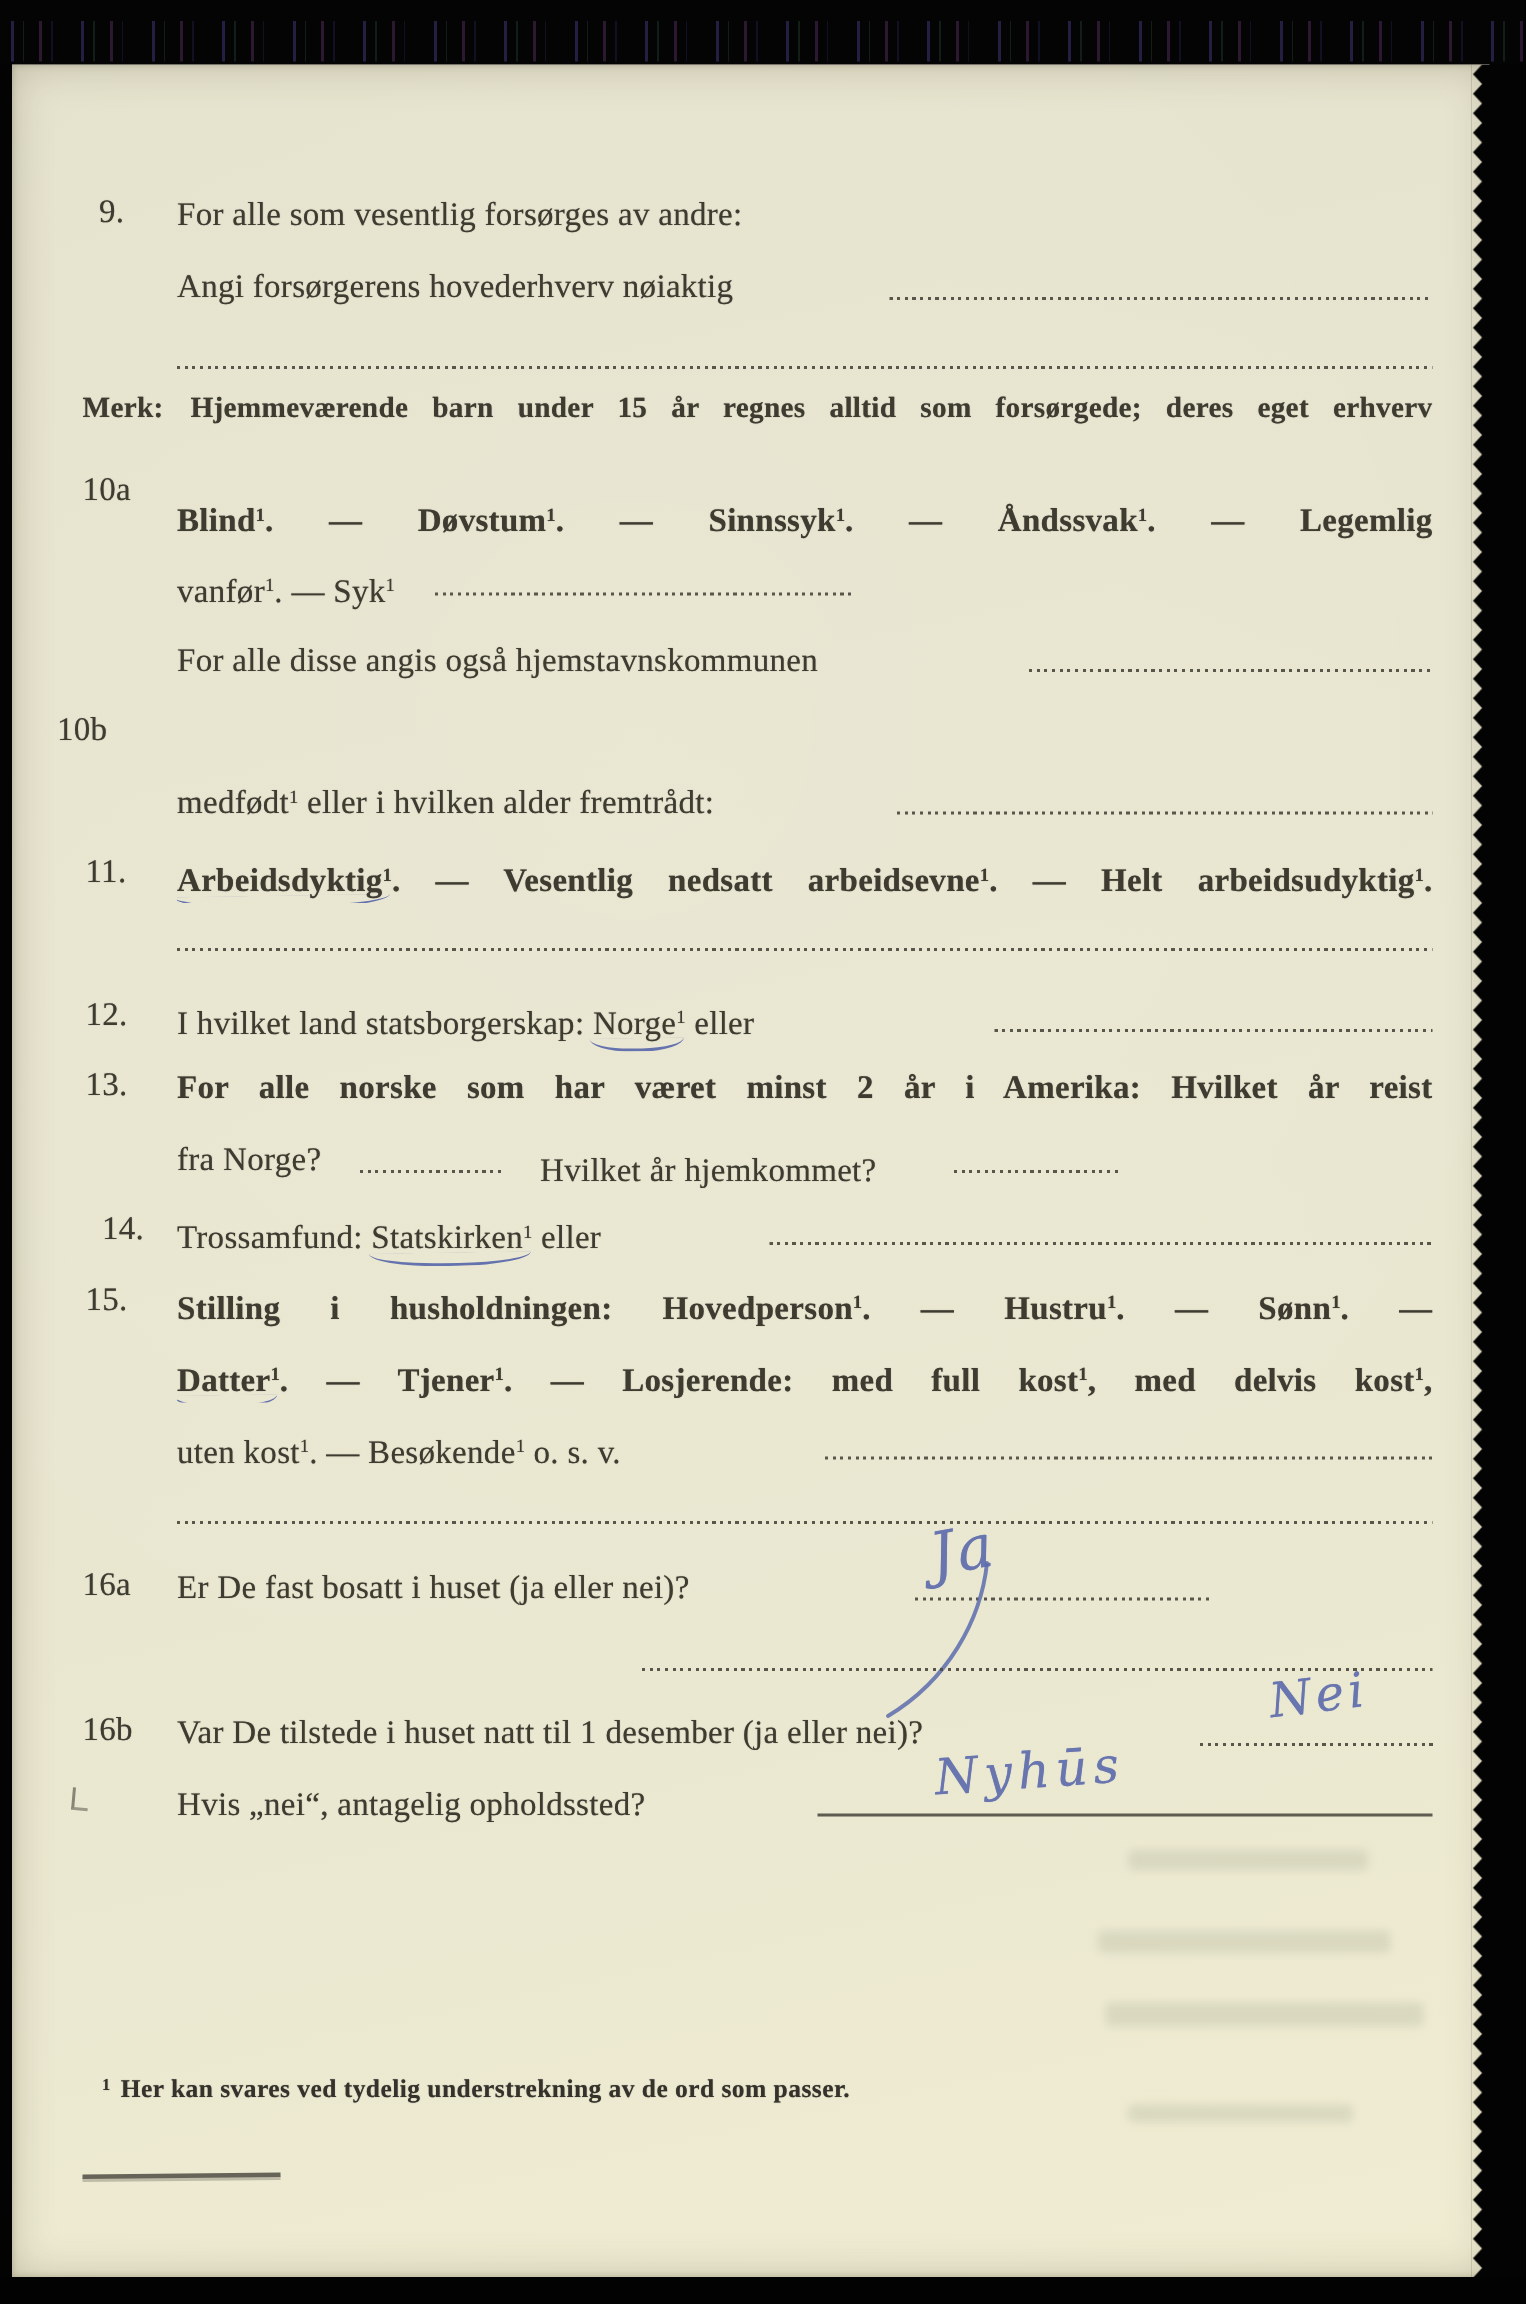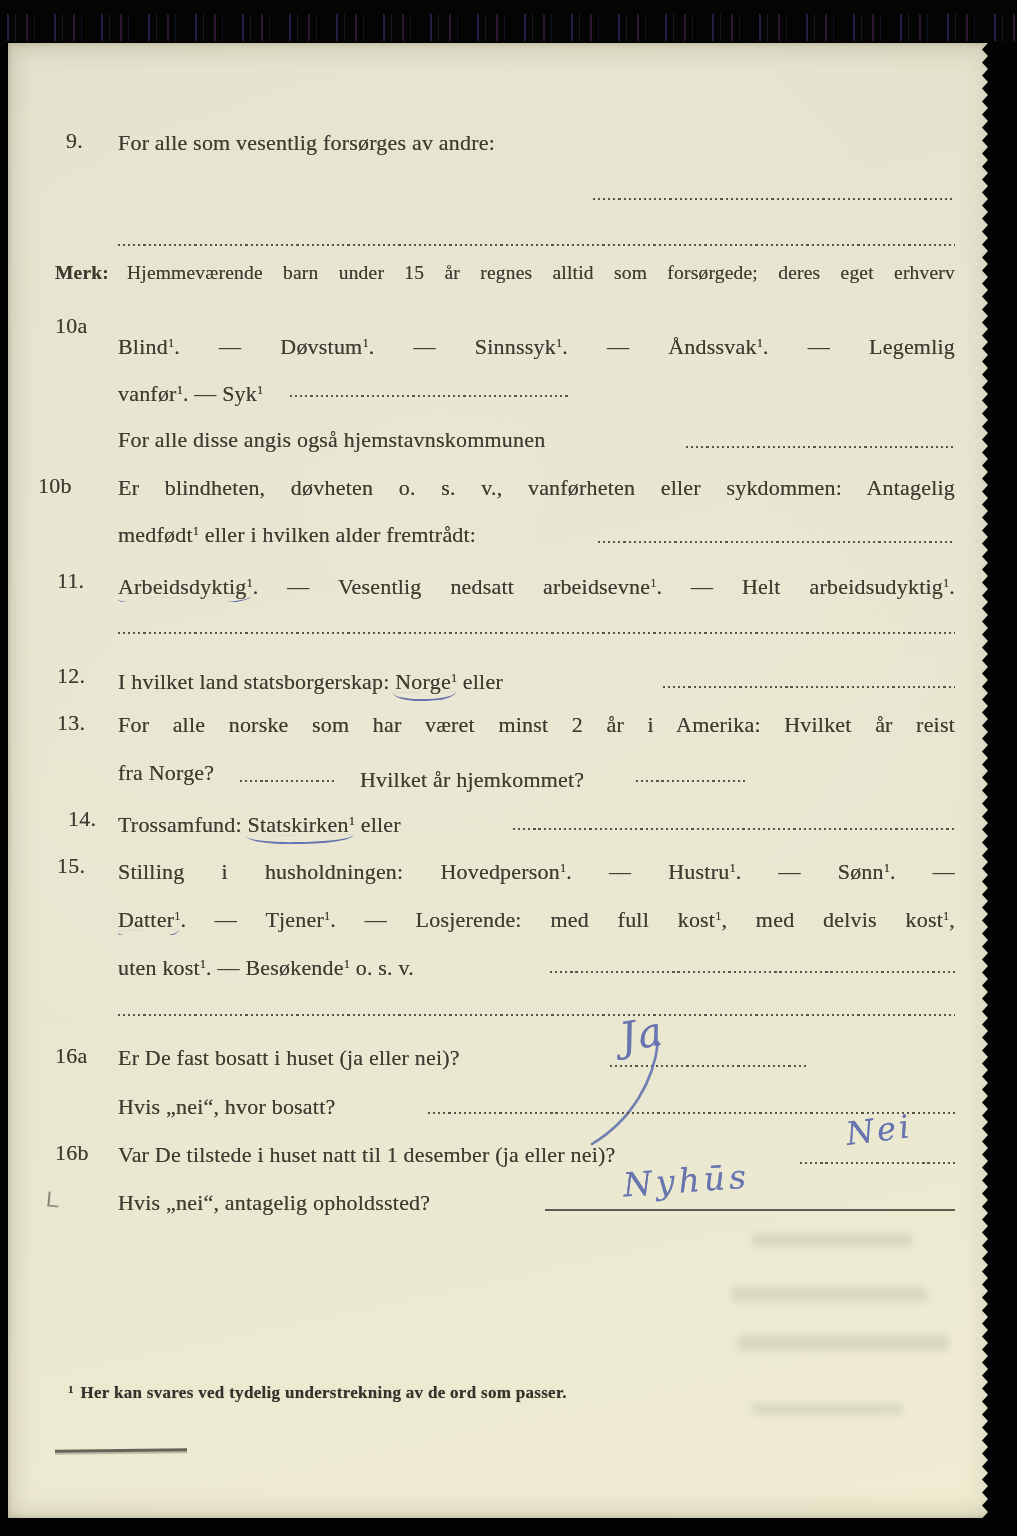--- a/index.html
+++ b/index.html
@@ -28,21 +28,21 @@
     position:absolute;left:8px;top:43px;width:985px;height:1475px;
     background:
       radial-gradient(120% 85% at 42% 30%, rgba(255,255,248,.08), rgba(255,255,248,0) 60%),
       linear-gradient(168deg,#e5e2cd 0%, #e8e5d0 40%, #ebe8d1 72%, #efecd2 100%);
     box-shadow:inset 0 0 28px rgba(88,82,55,.28), inset 0 0 4px rgba(60,56,38,.25);
   }
 
   .num,.line{position:absolute;font-size:22px;color:var(--ink,#3e3c31);
     text-shadow:0 0 .6px rgba(62,60,49,.65);letter-spacing:.2px;}
   .line{white-space:nowrap;line-height:30px;}
-  .just{white-space:normal;text-align:justify;height:34px;overflow:hidden;}
+  .just{white-space:normal;text-align:justify;height:34px;overflow:hidden;font-weight:bold;}
   .just::after{content:"";display:inline-block;width:100%;height:0;}
   .small{font-size:19.5px;line-height:27px;}
   .bold{font-weight:700;}
 
   .sup{font-size:12.5px;vertical-align:7px;letter-spacing:0;}
 
   
   .upen{position:relative;}
   .upen::after{
     content:"";position:absolute;left:-2px;right:-5px;bottom:-7px;height:7px;
@@ -82,35 +82,35 @@
 </head>
 <body>
 
 <div class="stage">
   <div class="topbar"></div>
 
   <div class="paper">
 
     <span class="num" style="left:58px;top:85px">9.</span>
     <div class="line" style="left:110px;top:85px"><span>For alle som vesentlig forsørges av andre:</span></div>
+    <div class="line" style="left:110px;top:133px"><span>Angi forsørgerens hovederhverv nøiaktig</span></div>
     <div class="leader" style="left:585px;top:155px;width:362px"></div>
     <div class="leader" style="left:110px;top:201px;width:837px"></div>
 
     <span class="num small bold" style="left:47px;top:216px">Merk:</span>
     <div class="line small just" style="left:119px;top:216px;width:828px"><span>Hjemmeværende barn under 15 år regnes alltid som forsørgede; deres eget erhverv</span></div>
 
     <span class="num" style="left:47px;top:270px">10a</span>
     <div class="line just" style="left:110px;top:285px;width:837px"><span>Blind</span><span class="sup">1</span><span>. — Døvstum</span><span class="sup">1</span><span>. — Sinnssyk</span><span class="sup">1</span><span>. — Åndssvak</span><span class="sup">1</span><span>. — Legemlig</span></div>
     <div class="line" style="left:110px;top:332px"><span>vanfør</span><span class="sup">1</span><span>. — Syk</span><span class="sup">1</span></div>
     <div class="leader" style="left:282px;top:352px;width:278px"></div>
     <div class="line" style="left:110px;top:382px"><span>For alle disse angis også hjemstavnskommunen</span></div>
     <div class="leader" style="left:678px;top:403px;width:269px"></div>
 
     <span class="num" style="left:30px;top:430px">10b</span>
-    <div class="line just" style="left:110px;top:430px;width:837px"><span>Er blindheten, døvheten o. s. v., vanførheten eller sykdommen: Antagelig</span></div>
     <div class="line" style="left:110px;top:473px"><span>medfødt</span><span class="sup">1</span><span> eller i hvilken alder fremtrådt:</span></div>
     <div class="leader" style="left:590px;top:498px;width:357px"></div>
 
     <span class="num" style="left:49px;top:525px">11.</span>
     <div class="line just" style="left:110px;top:525px;width:837px"><span class="upen">Arbeidsdyktig</span><span class="sup">1</span><span>. — Vesentlig nedsatt arbeidsevne</span><span class="sup">1</span><span>. — Helt arbeidsudyktig</span><span class="sup">1</span><span>.</span></div>
     <div class="leader" style="left:110px;top:589px;width:837px"></div>
 
     <span class="num" style="left:49px;top:620px">12.</span>
     <div class="line" style="left:110px;top:620px"><span>I hvilket land statsborgerskap:  </span><span class="upen">Norge</span><span class="sup">1</span><span> eller</span></div>
     <div class="leader" style="left:655px;top:643px;width:292px"></div>
@@ -133,21 +133,20 @@
     <div class="leader" style="left:542px;top:928px;width:405px"></div>
     <div class="leader" style="left:110px;top:971px;width:837px"></div>
 
     <span class="num" style="left:47px;top:1000px">16a</span>
     <div class="line" style="left:110px;top:1000px"><span>Er De fast bosatt i huset (ja eller nei)?</span></div>
     <div class="leader" style="left:602px;top:1022px;width:196px"></div>
     <div class="hand hand-ja" style="left:612px;top:968px">Ja</div>
     <svg class="pen-svg" style="left:566px;top:985px" width="100" height="130" viewBox="0 0 100 130">
       <path d="M 84 14 C 80 52 58 92 18 116" fill="none" stroke="#5d6cad" stroke-width="2.6" stroke-linecap="round" opacity="0.85"></path>
     </svg>
-    <div class="line" style="left:110px;top:1049px"><span>Hvis „nei“, hvor bosatt?</span></div>
     <div class="leader" style="left:420px;top:1069px;width:527px"></div>
 
     <span class="num" style="left:47px;top:1097px">16b</span>
     <div class="line" style="left:110px;top:1097px"><span>Var De tilstede i huset natt til 1 desember (ja eller nei)?</span></div>
     <div class="leader" style="left:792px;top:1119px;width:158px"></div>
     <div class="hand hand-nei" style="left:838px;top:1068px">Nei</div>
     <div class="line" style="left:110px;top:1145px"><span>Hvis „nei“, antagelig opholdssted?</span></div>
     <div class="leader solid" style="left:537px;top:1166px;width:410px"></div>
     <div class="hand hand-place" style="left:615px;top:1118px">Nyhūs</div>
 

